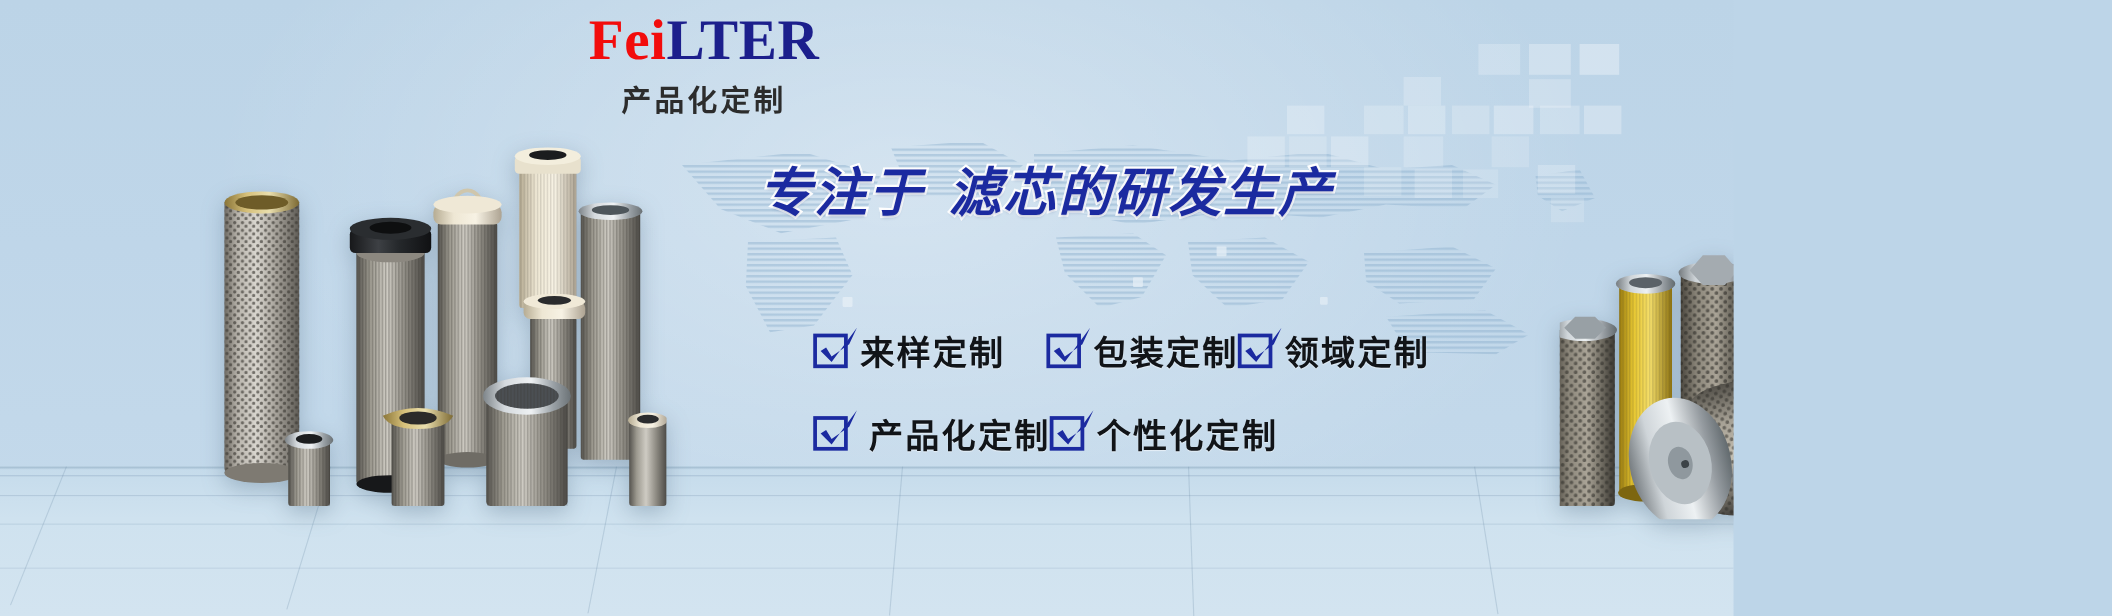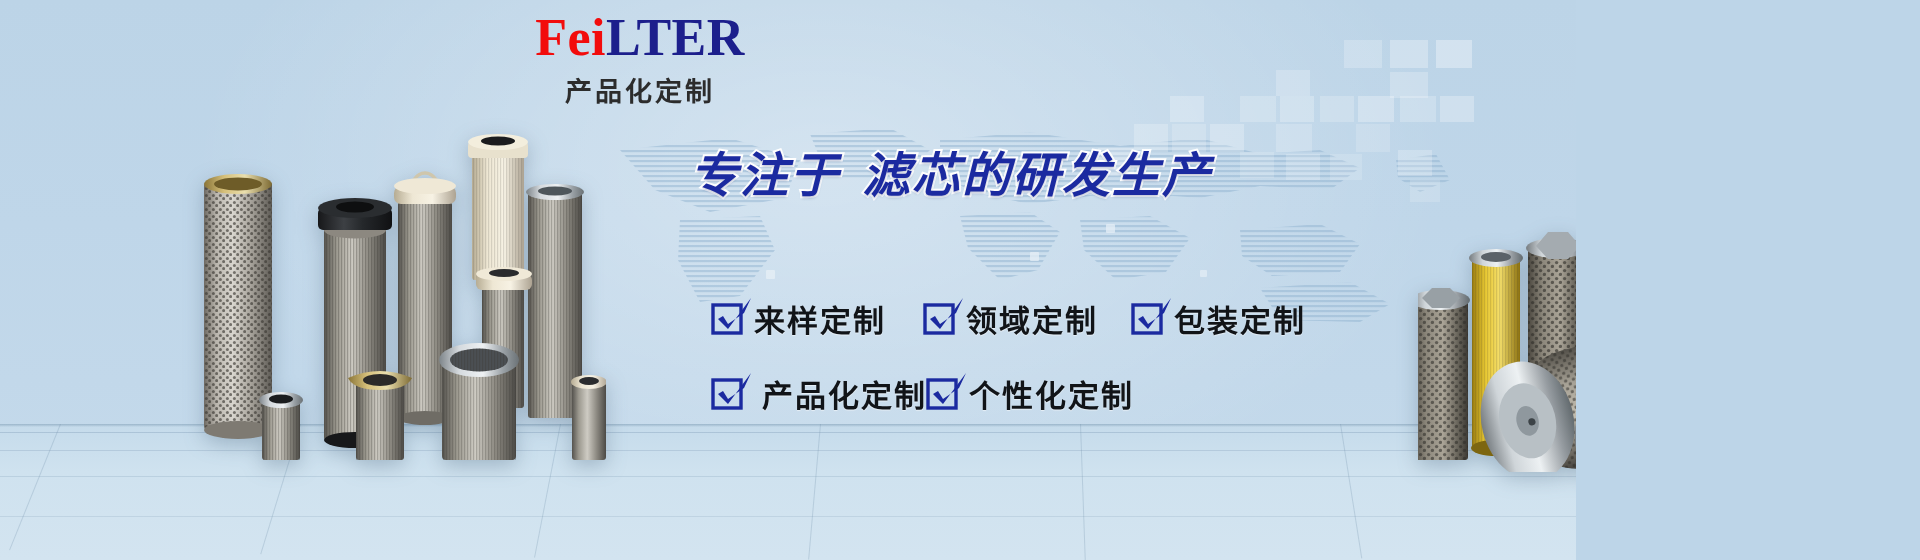--- a/index.html
+++ b/index.html
@@ -61,21 +61,21 @@
     font-size:48px;font-weight:bold;color:#1b2aa0;
     letter-spacing:2px;white-space:nowrap;font-style:italic;
     -webkit-text-stroke:4px #ffffff;
     paint-order:stroke fill;
     text-shadow:0 2px 3px rgba(40,60,120,.28);
   }
   .headline .gap{display:inline-block;width:22px;}
 
   
   .features{position:absolute;left:712px;top:296px;width:740px;}
-  .feat-row{display:flex;align-items:center;margin-bottom:26px;}
+  .feat-row{display:flex;align-items:center;margin-bottom:26px;margin-left:28px;}
   .feat{display:flex;align-items:center;white-space:nowrap;}
   .feat .cklabel{
     font-size:31px;font-weight:bold;color:#111418;letter-spacing:2px;
     margin-left:12px;
     text-shadow:0 1px 1px rgba(255,255,255,.55);
   }
   .ckbox{position:relative;width:30px;height:30px;flex:0 0 30px;}
   .ckbox svg{position:absolute;left:-2px;top:-9px;width:44px;height:42px;overflow:visible;}
 
   
@@ -409,37 +409,37 @@
     <div class="feat-row">
       <div class="feat" style="margin-right:38px;">
         <span class="ckbox">
           <svg viewBox="0 0 44 42" xmlns="http://www.w3.org/2000/svg">
             <rect x="3" y="10" width="28" height="28" fill="none" stroke="#1b2aa0" stroke-width="3.4"></rect>
             <path d="M8,24 L18,34 L41,3 L34,18 L18,29 L13,21 Z" fill="#1b2aa0"></path>
           </svg>
         </span>
         <span class="cklabel">来样定制</span>
       </div>
+      <div class="feat">
+        <span class="ckbox">
+          <svg viewBox="0 0 44 42" xmlns="http://www.w3.org/2000/svg">
+            <rect x="3" y="10" width="28" height="28" fill="none" stroke="#1b2aa0" stroke-width="3.4"></rect>
+            <path d="M8,24 L18,34 L41,3 L34,18 L18,29 L13,21 Z" fill="#1b2aa0"></path>
+          </svg>
+        </span>
+        <span class="cklabel">包装定制</span>
+      </div>
       <div class="feat" style="margin-right:34px;">
         <span class="ckbox">
           <svg viewBox="0 0 44 42" xmlns="http://www.w3.org/2000/svg">
             <rect x="3" y="10" width="28" height="28" fill="none" stroke="#1b2aa0" stroke-width="3.4"></rect>
             <path d="M8,24 L18,34 L41,3 L34,18 L18,29 L13,21 Z" fill="#1b2aa0"></path>
           </svg>
         </span>
         <span class="cklabel">领域定制</span>
-      </div>
-      <div class="feat">
-        <span class="ckbox">
-          <svg viewBox="0 0 44 42" xmlns="http://www.w3.org/2000/svg">
-            <rect x="3" y="10" width="28" height="28" fill="none" stroke="#1b2aa0" stroke-width="3.4"></rect>
-            <path d="M8,24 L18,34 L41,3 L34,18 L18,29 L13,21 Z" fill="#1b2aa0"></path>
-          </svg>
-        </span>
-        <span class="cklabel">包装定制</span>
       </div>
     </div>
 
     <div class="feat-row" style="margin-top:30px;">
       <div class="feat">
         <span class="ckbox">
           <svg viewBox="0 0 44 42" xmlns="http://www.w3.org/2000/svg">
             <rect x="3" y="10" width="28" height="28" fill="none" stroke="#1b2aa0" stroke-width="3.4"></rect>
             <path d="M8,24 L18,34 L41,3 L34,18 L18,29 L13,21 Z" fill="#1b2aa0"></path>
           </svg>

